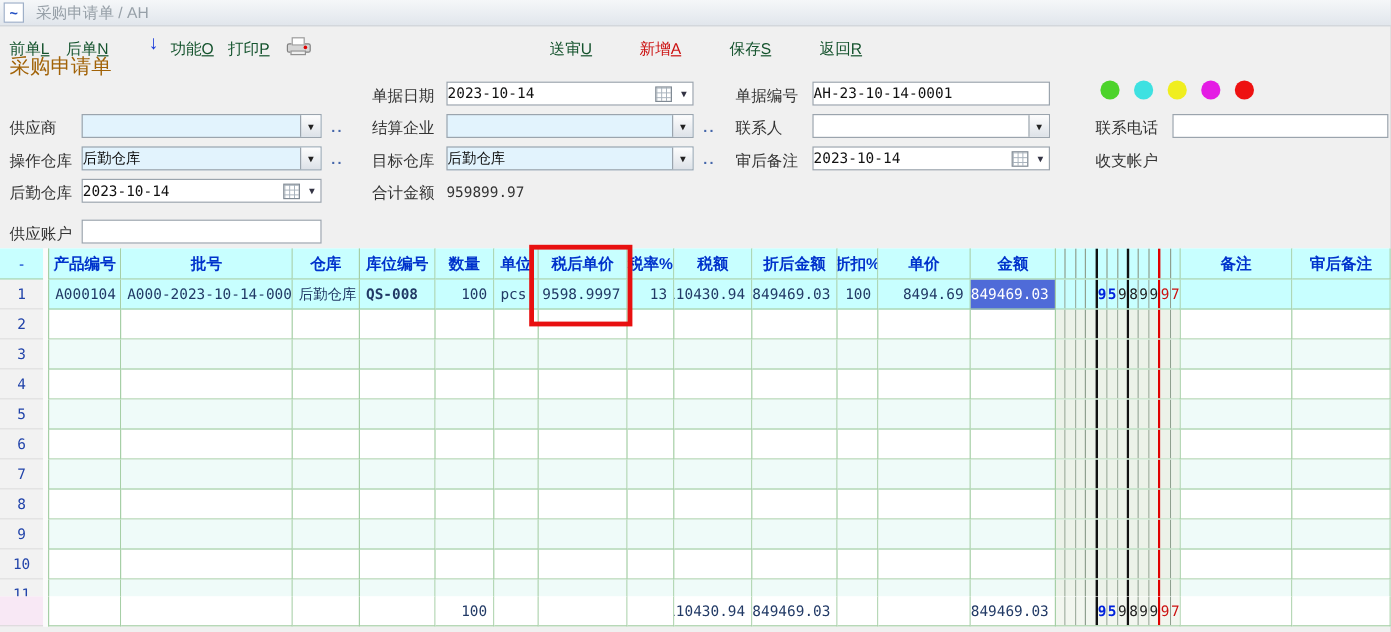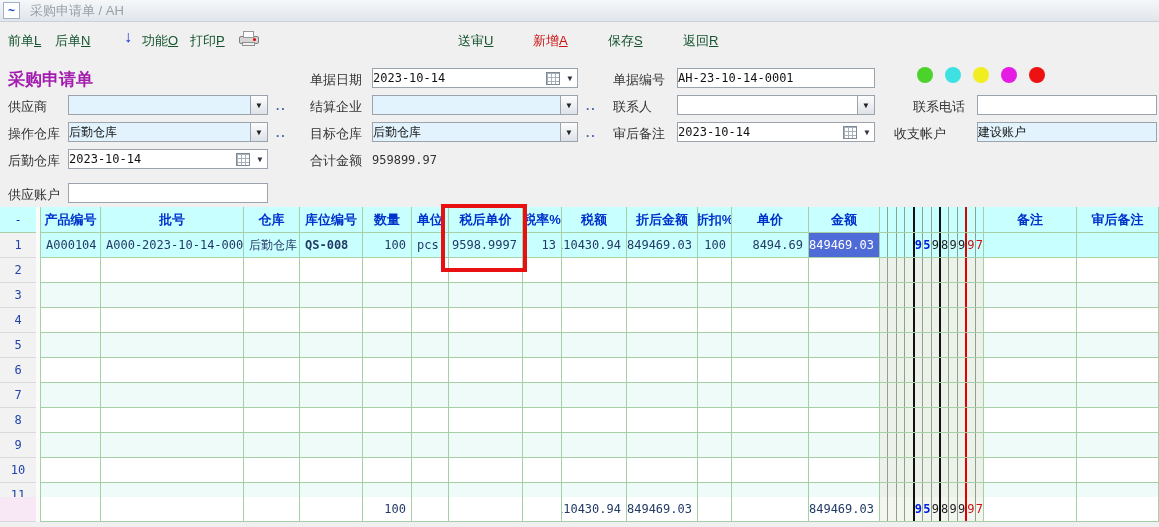--- a/index.html
+++ b/index.html
@@ -21,21 +21,21 @@
   .tool u { text-decoration:underline; }
   .tool.red { color:#cc1111; }
   .dn-arrow { position:absolute; left:124px; top:6px; color:#1536d8; font-size:16px; font-weight:bold; }
   .printer { position:absolute; left:239px; top:9px; width:20px; height:16px; }
   .printer .paper { position:absolute; left:4px; top:0; width:11px; height:7px; background:#fff; border:1px solid #999; }
   .printer .pbody { position:absolute; left:0; top:5px; width:20px; height:8px; background:#d6d6d6; border:1px solid #808080; border-radius:2px; }
   .printer .pdot { position:absolute; right:3px; top:7px; width:3px; height:3px; background:#d00; border-radius:50%; }
   .printer .ptray { position:absolute; left:3px; top:11px; width:13px; height:4px; background:#efefef; border:1px solid #909090; }
 
   
-  .form-title { position:absolute; left:8px; top:68px; font-size:17px; font-weight:bold; color:#a21caf; }
+  .form-title { position:absolute; left:8px; top:44px; font-size:17px; font-weight:normal; color:#a16207; }
   .flabel { position:absolute; font-size:13px; color:#333; white-space:nowrap; }
   .ctl { position:absolute; height:20px; border:1px solid #9ba4ad; background:#fff;
     display:flex; align-items:center; font-size:12px; color:#111;
     font-family:"DejaVu Sans Mono","Liberation Sans",monospace; }
   .ctl.lookup { background:#e2f3fd; }
   .ctl .val { flex:1; padding-left:0; white-space:nowrap; overflow:hidden; }
   .ctl .drop { width:17px; align-self:stretch; border-left:1px solid #9ba4ad;
     background:linear-gradient(#fdfdfd,#dde2e8); display:flex; align-items:center;
     justify-content:center; font-size:8px; color:#222; cursor:pointer; }
   .ctl .cal { width:14px; height:13px; margin-right:3px; border:1px solid #808a94; background:#fff;
@@ -176,24 +176,21 @@
   </div>
   <span class="ellips" style="left:586px;top:126px">..</span>
 
   <span class="flabel" style="left:613px;top:125px">审后备注</span>
   <div class="ctl" style="left:677px;top:122px;width:198px">
     <span class="val">2023-10-14</span>
     <span class="cal"></span>
     <span class="darr">▼</span>
   </div>
 
-  <span class="flabel" style="left:894px;top:125px">收支帐户</span>
-  <div class="ctl lookup" style="left:977px;top:122px;width:180px">
-    <span class="val">建设账户</span>
-  </div>
+  <span class="flabel" style="left:913px;top:125px">收支帐户</span>
 
   <span class="flabel" style="left:8px;top:152px">后勤仓库</span>
   <div class="ctl" style="left:68px;top:149px;width:200px">
     <span class="val">2023-10-14</span>
     <span class="cal"></span>
     <span class="darr">▼</span>
   </div>
   <span class="flabel" style="left:310px;top:152px">合计金额</span>
   <span class="plainval" style="left:372px;top:153px">959899.97</span>
 

